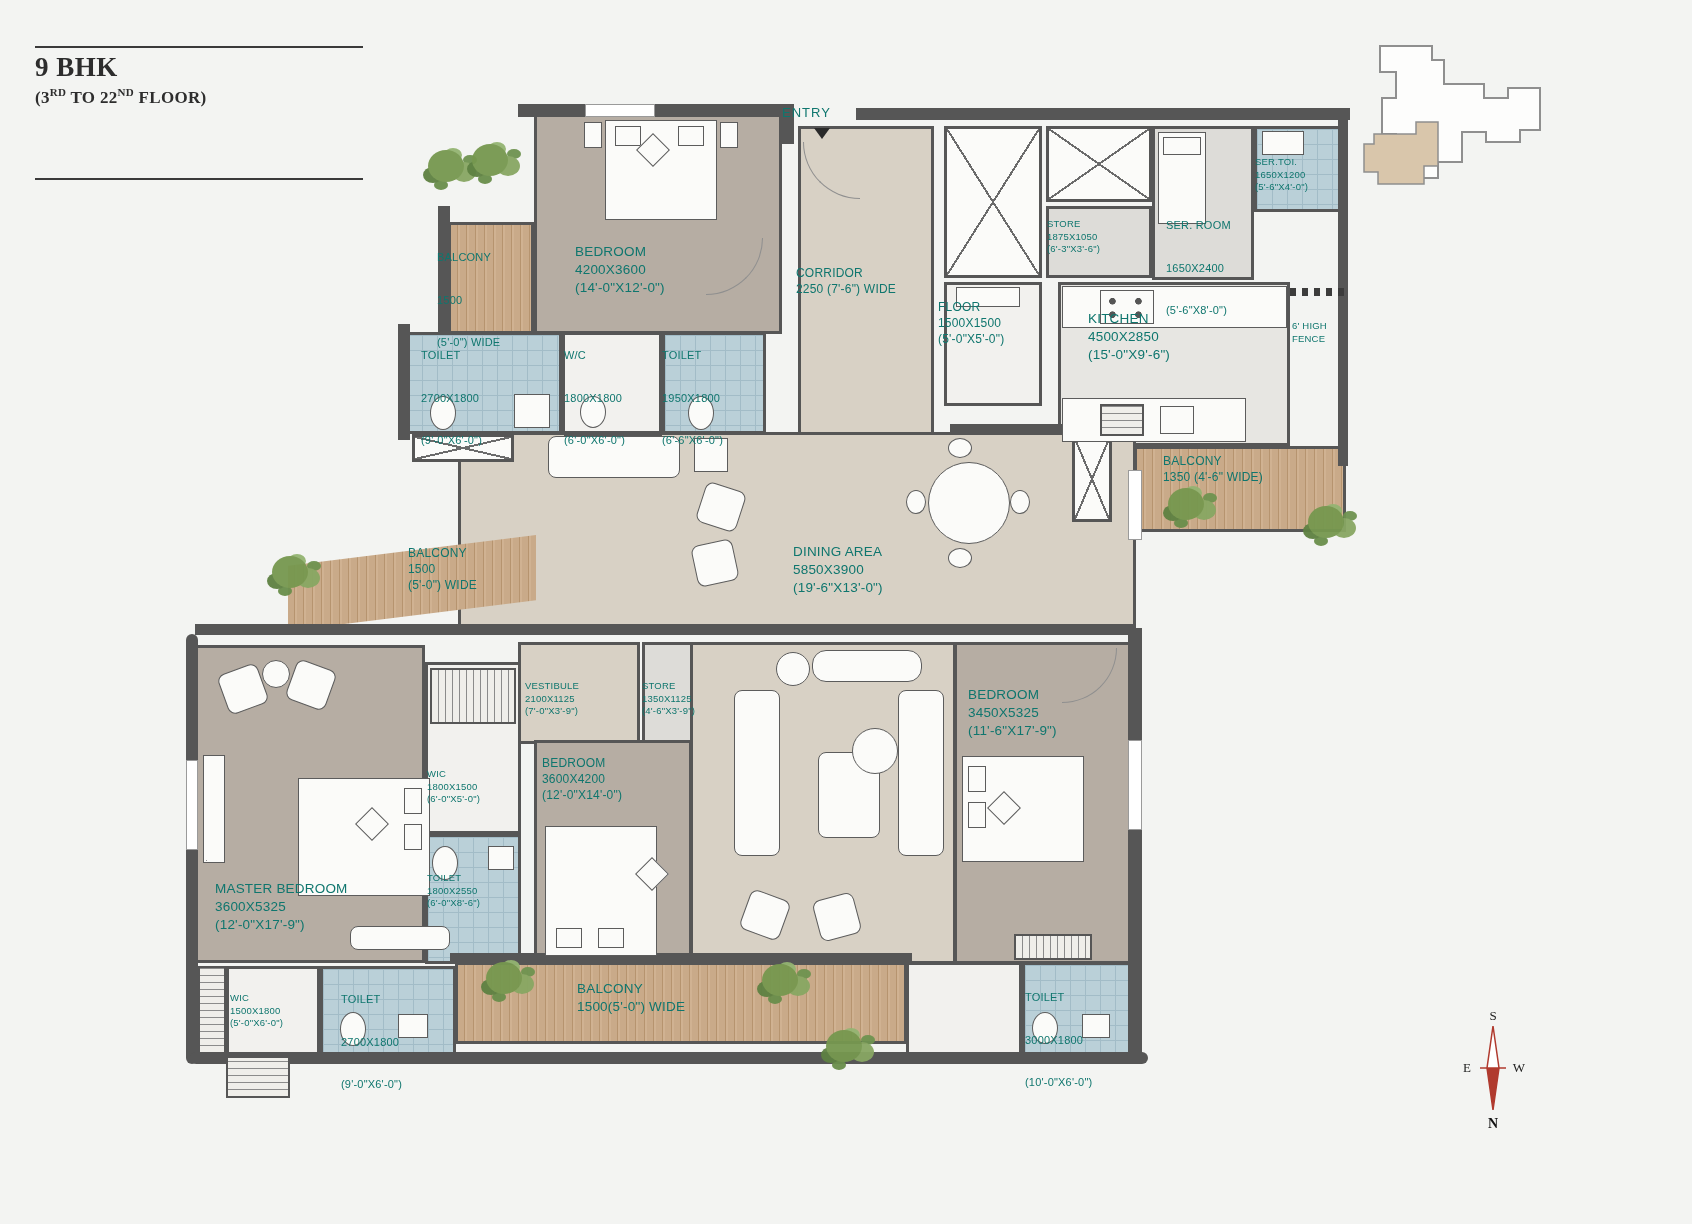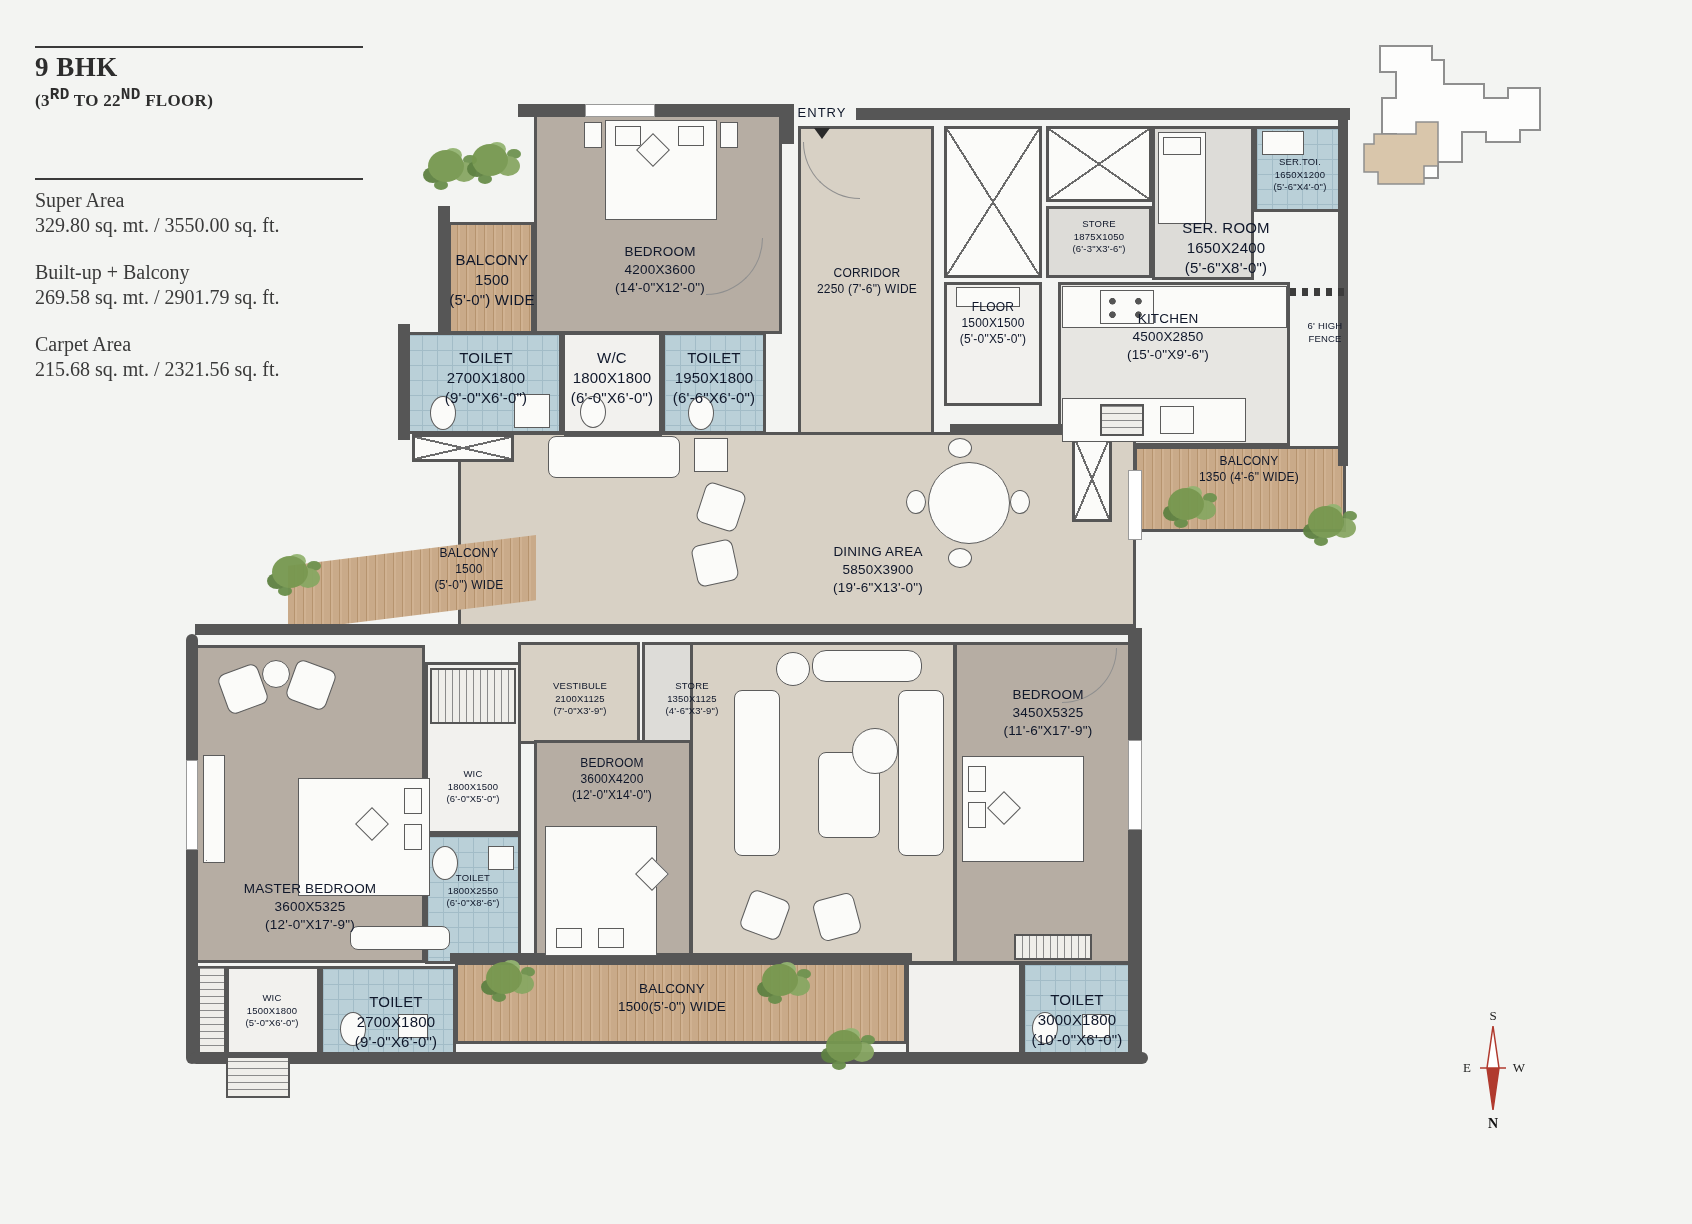--- a/index.html
+++ b/index.html
@@ -4,21 +4,21 @@
 <style>
   html,body{margin:0;padding:0;background:#eef0ee;}
   #canvas{position:relative;width:1692px;height:1224px;background:#f3f4f2;overflow:hidden;
           font-family:"Liberation Sans",sans-serif;}
   
   .tline{position:absolute;height:2px;background:#3a3a3a;}
   #titleblock{position:absolute;left:35px;top:52px;width:340px;color:#2d2d2d;
               font-family:"Liberation Serif",serif;}
   #titleblock h1{margin:0;font-size:27px;line-height:31px;font-weight:bold;letter-spacing:.5px;}
   #titleblock .floors{font-size:17px;font-weight:bold;margin-top:3px;letter-spacing:.3px;}
-  #titleblock .floors sup{font-size:16px;font-family:Liberation Mono, monospace;}
+  #titleblock .floors sup{font-size:11px;}
   #areas{position:absolute;left:35px;top:188px;width:360px;color:#3a3a3a;
          font-family:"Liberation Serif",serif;font-size:20px;line-height:25px;}
   #areas .blk{margin-bottom:22px;}
   
   .room{position:absolute;border:3px solid #565656;box-sizing:border-box;}
   .taupe{background:#b6ada3;}
   .beige{background:#d8d1c5;}
   .gray{background:#dddcd8;}
   .glight{background:#e7e6e2;}
   .white{background:#f2f1ee;}
@@ -31,24 +31,24 @@
   .xbox{position:absolute;background-color:#fbfbf9;border:3px solid #565656;box-sizing:border-box;
         background-image:linear-gradient(to top right,transparent calc(50% - 1px),#6b6b6b calc(50% - 1px),#6b6b6b calc(50% + 1px),transparent calc(50% + 1px)),
                          linear-gradient(to bottom right,transparent calc(50% - 1px),#6b6b6b calc(50% - 1px),#6b6b6b calc(50% + 1px),transparent calc(50% + 1px));}
   .hatchV{position:absolute;background:#efeeea repeating-linear-gradient(90deg,transparent 0 6px,#8b8b8b 6px 7px);border:2px solid #565656;box-sizing:border-box;}
   .hatchH{position:absolute;background:#efeeea repeating-linear-gradient(0deg,transparent 0 6px,#8b8b8b 6px 7px);border:2px solid #565656;box-sizing:border-box;}
   .furn{position:absolute;background:#fbfbf9;border:1.5px solid #5c5c5c;box-sizing:border-box;}
   .round{border-radius:50%;}
   .rd{border-radius:8px;}
   .plant{position:absolute;width:36px;height:32px;border-radius:50%;background:#76984f;opacity:.95;
          box-shadow:18px 6px 0 -6px #88a763,-13px 9px 0 -8px #5e8142,7px -11px 0 -9px #94b472,-5px 19px 0 -11px #6a8e4b,24px -6px 0 -11px #6f9350;}
-  .lbl{position:absolute;display:flex;flex-direction:column;align-items:center;text-align:center;
-       color:#0f172a;font-size:12px;line-height:1.32;letter-spacing:.2px;z-index:30;}
+  .lbl{position:absolute;display:flex;flex-direction:column;align-items:flex-start;text-align:center;
+       color:#0f766e;font-size:12px;line-height:1.32;letter-spacing:.2px;z-index:30;}
   .lbl.b{font-size:13.5px;}
-  .lbl.s{font-size:15px;}
+  .lbl.s{font-size:11px;gap:28px;}
   .lbl.t{font-size:9.5px;}
   .arcbl{position:absolute;border-left:1.4px solid #8f8f8f;border-bottom:1.4px solid #8f8f8f;border-bottom-left-radius:100%;}
   .arcbr{position:absolute;border-right:1.4px solid #8f8f8f;border-bottom:1.4px solid #8f8f8f;border-bottom-right-radius:100%;}
   .win{position:absolute;background:#ffffff;border:1px solid #9a9a9a;box-sizing:border-box;}
   .tri{position:absolute;width:0;height:0;border-left:8px solid transparent;border-right:8px solid transparent;border-top:11px solid #2a2a2a;}
   .hob{background-image:radial-gradient(circle at 22% 32%,#555 3px,transparent 3.6px),
                         radial-gradient(circle at 72% 32%,#555 3px,transparent 3.6px),
                         radial-gradient(circle at 22% 74%,#555 3px,transparent 3.6px),
                         radial-gradient(circle at 72% 74%,#555 3px,transparent 3.6px);}
 </style>
@@ -56,34 +56,20 @@
 <body>
 
 <div id="canvas">
 
   <div class="tline" style="left:35px;top:46px;width:328px"></div>
   <div id="titleblock">
     <h1>9 BHK</h1>
     <div class="floors"><span>(3</span><sup>RD</sup><span> TO 22</span><sup>ND</sup><span> FLOOR)</span></div>
   </div>
   <div class="tline" style="left:35px;top:178px;width:328px"></div>
-  <div id="areas">
-    <div class="blk">
-      <div>Super Area</div>
-      <div>329.80 sq. mt. / 3550.00 sq. ft.</div>
-    </div>
-    <div class="blk">
-      <div>Built-up + Balcony</div>
-      <div>269.58 sq. mt. / 2901.79 sq. ft.</div>
-    </div>
-    <div class="blk">
-      <div>Carpet Area</div>
-      <div>215.68 sq. mt. / 2321.56 sq. ft.</div>
-    </div>
-  </div>
 
   <div class="room wood" style="left:448px;top:222px;width:86px;height:112px"></div>
   <div class="room taupe" style="left:534px;top:112px;width:248px;height:222px"></div>
   <div class="room tile" style="left:404px;top:332px;width:158px;height:102px"></div>
   <div class="room white" style="left:562px;top:332px;width:100px;height:102px"></div>
   <div class="room tile" style="left:662px;top:332px;width:104px;height:102px"></div>
   <div class="room beige" style="left:798px;top:126px;width:136px;height:310px"></div>
   <div class="xbox" style="left:944px;top:126px;width:98px;height:152px"></div>
   <div class="xbox" style="left:1046px;top:126px;width:106px;height:76px"></div>
   <div class="room white" style="left:944px;top:282px;width:98px;height:124px"></div>

